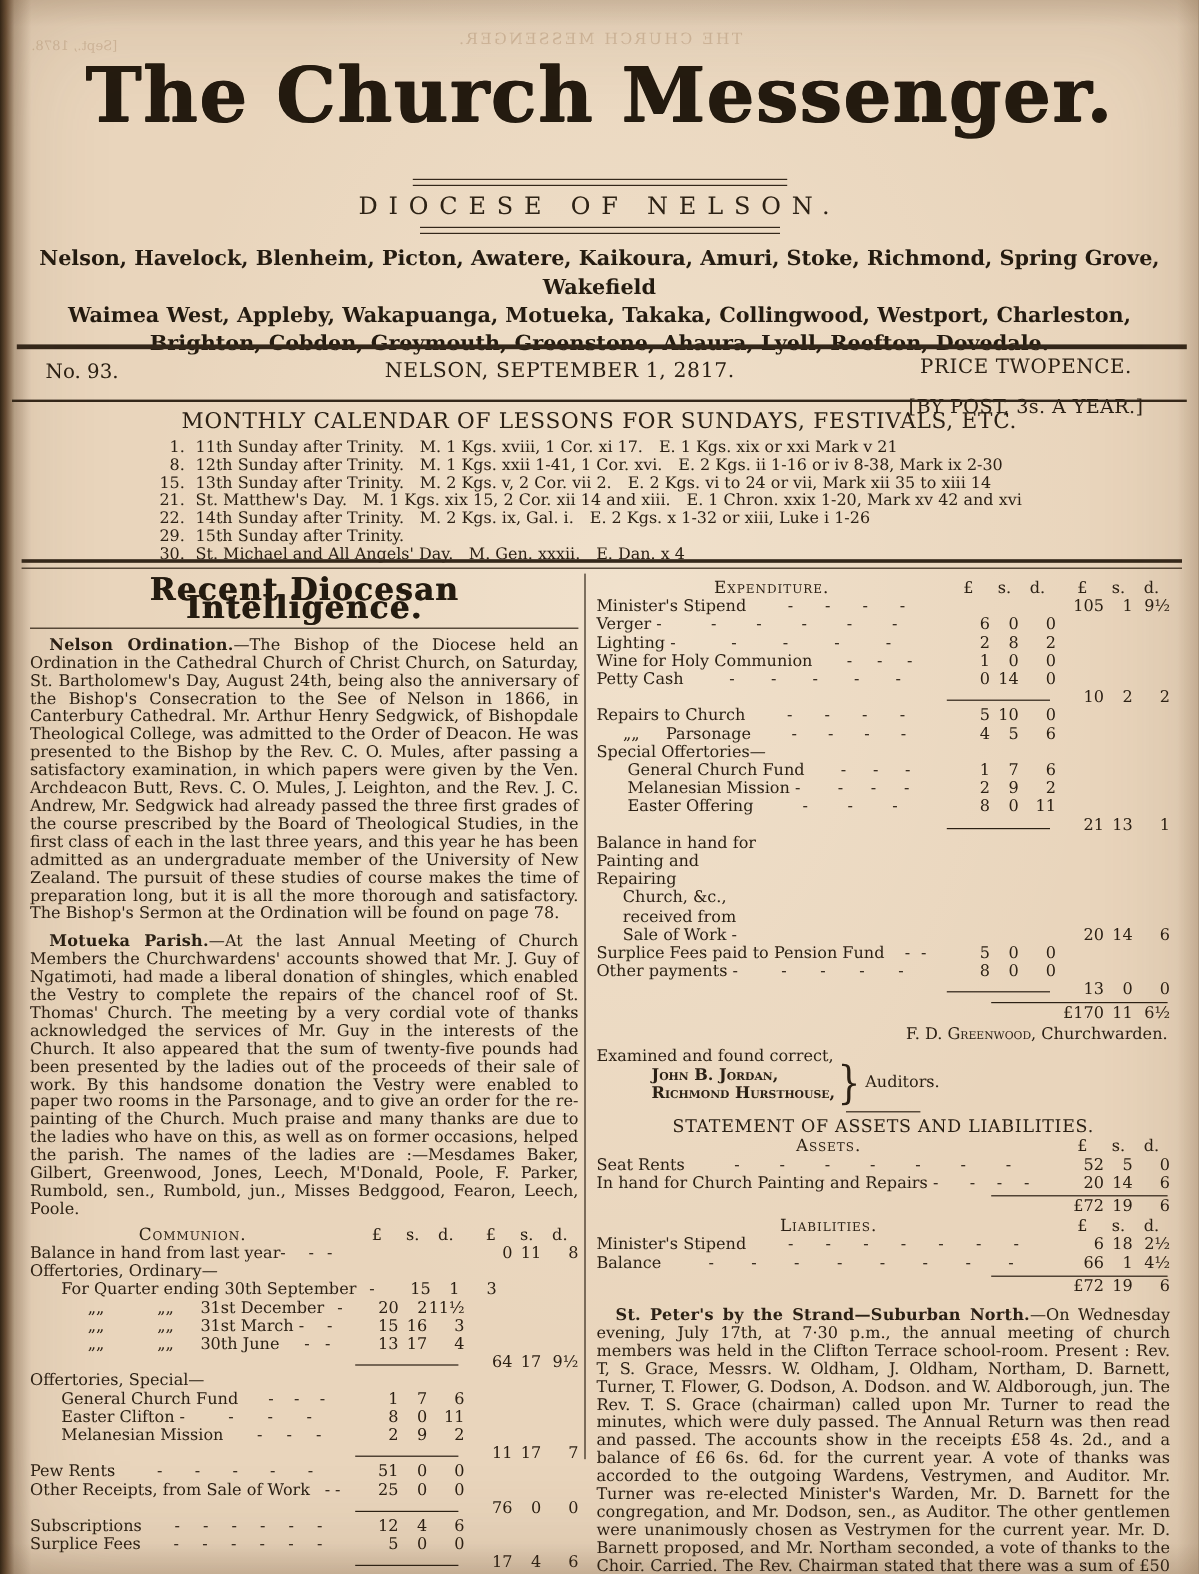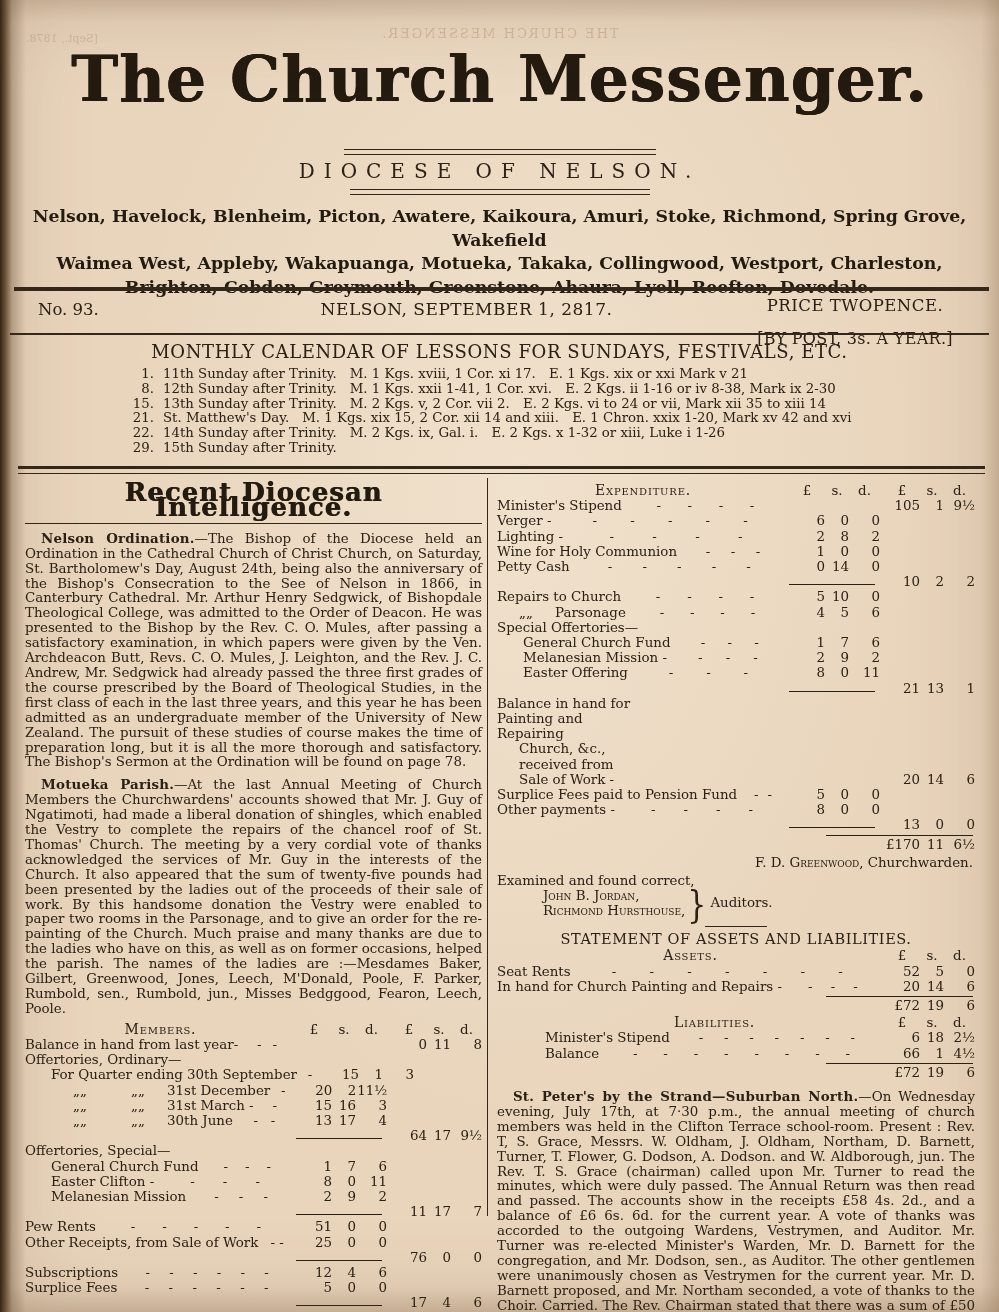--- a/index.html
+++ b/index.html
@@ -69,21 +69,21 @@
   .mh .p,.mh .s,.mh .d{text-align:center;}
   .fin-hdr .lbl{flex:1;text-align:center;font-variant:small-caps;letter-spacing:.8px;font-size:14px;}
   .rl{width:86px;border-top:1.1px solid #2b2014;height:1px;align-self:center;margin-top:0;}
   .m.sub-a{width:91px;align-items:center;}
   .m.tot{position:relative;padding-top:2px;margin-top:2px;}
   .m.tot::before{content:'';position:absolute;top:0;left:-58px;right:2px;border-top:1.2px solid #2b2014;}
   .sig{text-align:right;margin-top:4px;padding-right:2px;}
   .sc{font-variant:small-caps;}
   .audit{margin-top:3px;}
   .audit-names{display:flex;align-items:center;margin-left:46px;}
-  .audit-col div{font-variant:small-caps;}
+  .audit-col div{font-variant:small-caps;font-weight:bold;}
   .brace{font-size:30px;line-height:26px;transform:scaleY(1.25);padding:0 4px 0 2px;}
   .mini-rule{width:62px;border-top:1.5px solid #33271a;margin:7px auto 5px auto;}
   .stmt-title{text-align:center;font-size:14.5px;letter-spacing:.6px;margin-top:3px;}
 </style>
 </head>
 <body>
 
 <div id="page">
 
   <div class="ghost-t">THE CHURCH MESSENGER.</div>
@@ -138,37 +138,42 @@
       </div>
       <div class="cal-row">
         <span class="cnum">22.</span>
         <span class="cname">14th Sunday after Trinity.</span>
         <span class="cles">M. 2 Kgs. ix, Gal. i. E. 2 Kgs. x 1-32 or xiii, Luke i 1-26</span>
       </div>
       <div class="cal-row">
         <span class="cnum">29.</span>
         <span class="cname">15th Sunday after Trinity.</span>
       </div>
+      <div class="cal-row">
+        <span class="cnum">30.</span>
+        <span class="cname">St. Michael and All Angels' Day.</span>
+        <span class="cles">M. Gen. xxxii. E. Dan. x 4</span>
+      </div>
     </div>
 
   <div class="rule" style="top:466px;left:18px;right:14px;border-top-width:3px;"></div>
   <div class="rule" style="top:473px;left:18px;right:14px;border-top-width:1.5px;"></div>
   <div class="divider"></div>
 
   <div class="col" id="left-col">
     <div class="bl-head">Recent Diocesan Intelligence.</div>
     <div class="head-rule"></div>
 
     <p class="art"><span class="lead-b">Nelson Ordination.</span><span>—The Bishop of the Diocese held an Ordination in the Cathedral Church of Christ Church, on Saturday, St. Bartholomew's Day, August 24th, being also the anniversary of the Bishop's Consecration to the See of Nelson in 1866, in Canterbury Cathedral. Mr. Arthur Henry Sedgwick, of Bishopdale Theological College, was admitted to the Order of Deacon. He was presented to the Bishop by the Rev. C. O. Mules, after passing a satisfactory examination, in which papers were given by the Ven. Archdeacon Butt, Revs. C. O. Mules, J. Leighton, and the Rev. J. C. Andrew, Mr. Sedgwick had already passed the three first grades of the course prescribed by the Board of Theological Studies, in the first class of each in the last three years, and this year he has been admitted as an undergraduate member of the University of New Zealand. The pursuit of these studies of course makes the time of preparation long, but it is all the more thorough and satisfactory. The Bishop's Sermon at the Ordination will be found on page 78.</span></p>
 
     <p class="art"><span class="lead-b">Motueka Parish.</span><span>—At the last Annual Meeting of Church Members the Churchwardens' accounts showed that Mr. J. Guy of Ngatimoti, had made a liberal donation of shingles, which enabled the Vestry to complete the repairs of the chancel roof of St. Thomas' Church. The meeting by a very cordial vote of thanks acknowledged the services of Mr. Guy in the interests of the Church. It also appeared that the sum of twenty-five pounds had been presented by the ladies out of the proceeds of their sale of work. By this handsome donation the Vestry were enabled to paper two rooms in the Parsonage, and to give an order for the re-painting of the Church. Much praise and many thanks are due to the ladies who have on this, as well as on former occasions, helped the parish. The names of the ladies are :—Mesdames Baker, Gilbert, Greenwood, Jones, Leech, M'Donald, Poole, F. Parker, Rumbold, sen., Rumbold, jun., Misses Bedggood, Fearon, Leech, Poole.</span></p>
 
     <div class="fin" id="receipts-table">
         <div class="fin-row fin-hdr">
-          <span class="lbl hdr-title">Members.</span>
+          <span class="lbl hdr-title">Communion.</span>
           <span class="m mh">
             <span class="p">£</span>
             <span class="s">s.</span>
             <span class="d">d.</span>
           </span>
           <span class="m mh">
             <span class="p">£</span>
             <span class="s">s.</span>
             <span class="d">d.</span>
           </span>
@@ -804,21 +809,21 @@
         </div>
         <div class="fin-row">
           <span class="lbl fill"></span>
           <span class="m tot">
             <span class="p">£72</span>
             <span class="s">19</span>
             <span class="d">6</span>
           </span>
         </div>
       </div>
-    <div class="fin" id="liabilities-table" style="margin-top:2px;margin-left:48px;">
+    <div class="fin" id="liabilities-table" style="margin-top:2px;">
         <div class="fin-row fin-hdr">
           <span class="lbl hdr-title">Liabilities.</span>
           <span class="m mh">
             <span class="p">£</span>
             <span class="s">s.</span>
             <span class="d">d.</span>
           </span>
         </div>
         <div class="fin-row">
           <span class="lbl"><span>Minister's Stipend</span></span>

